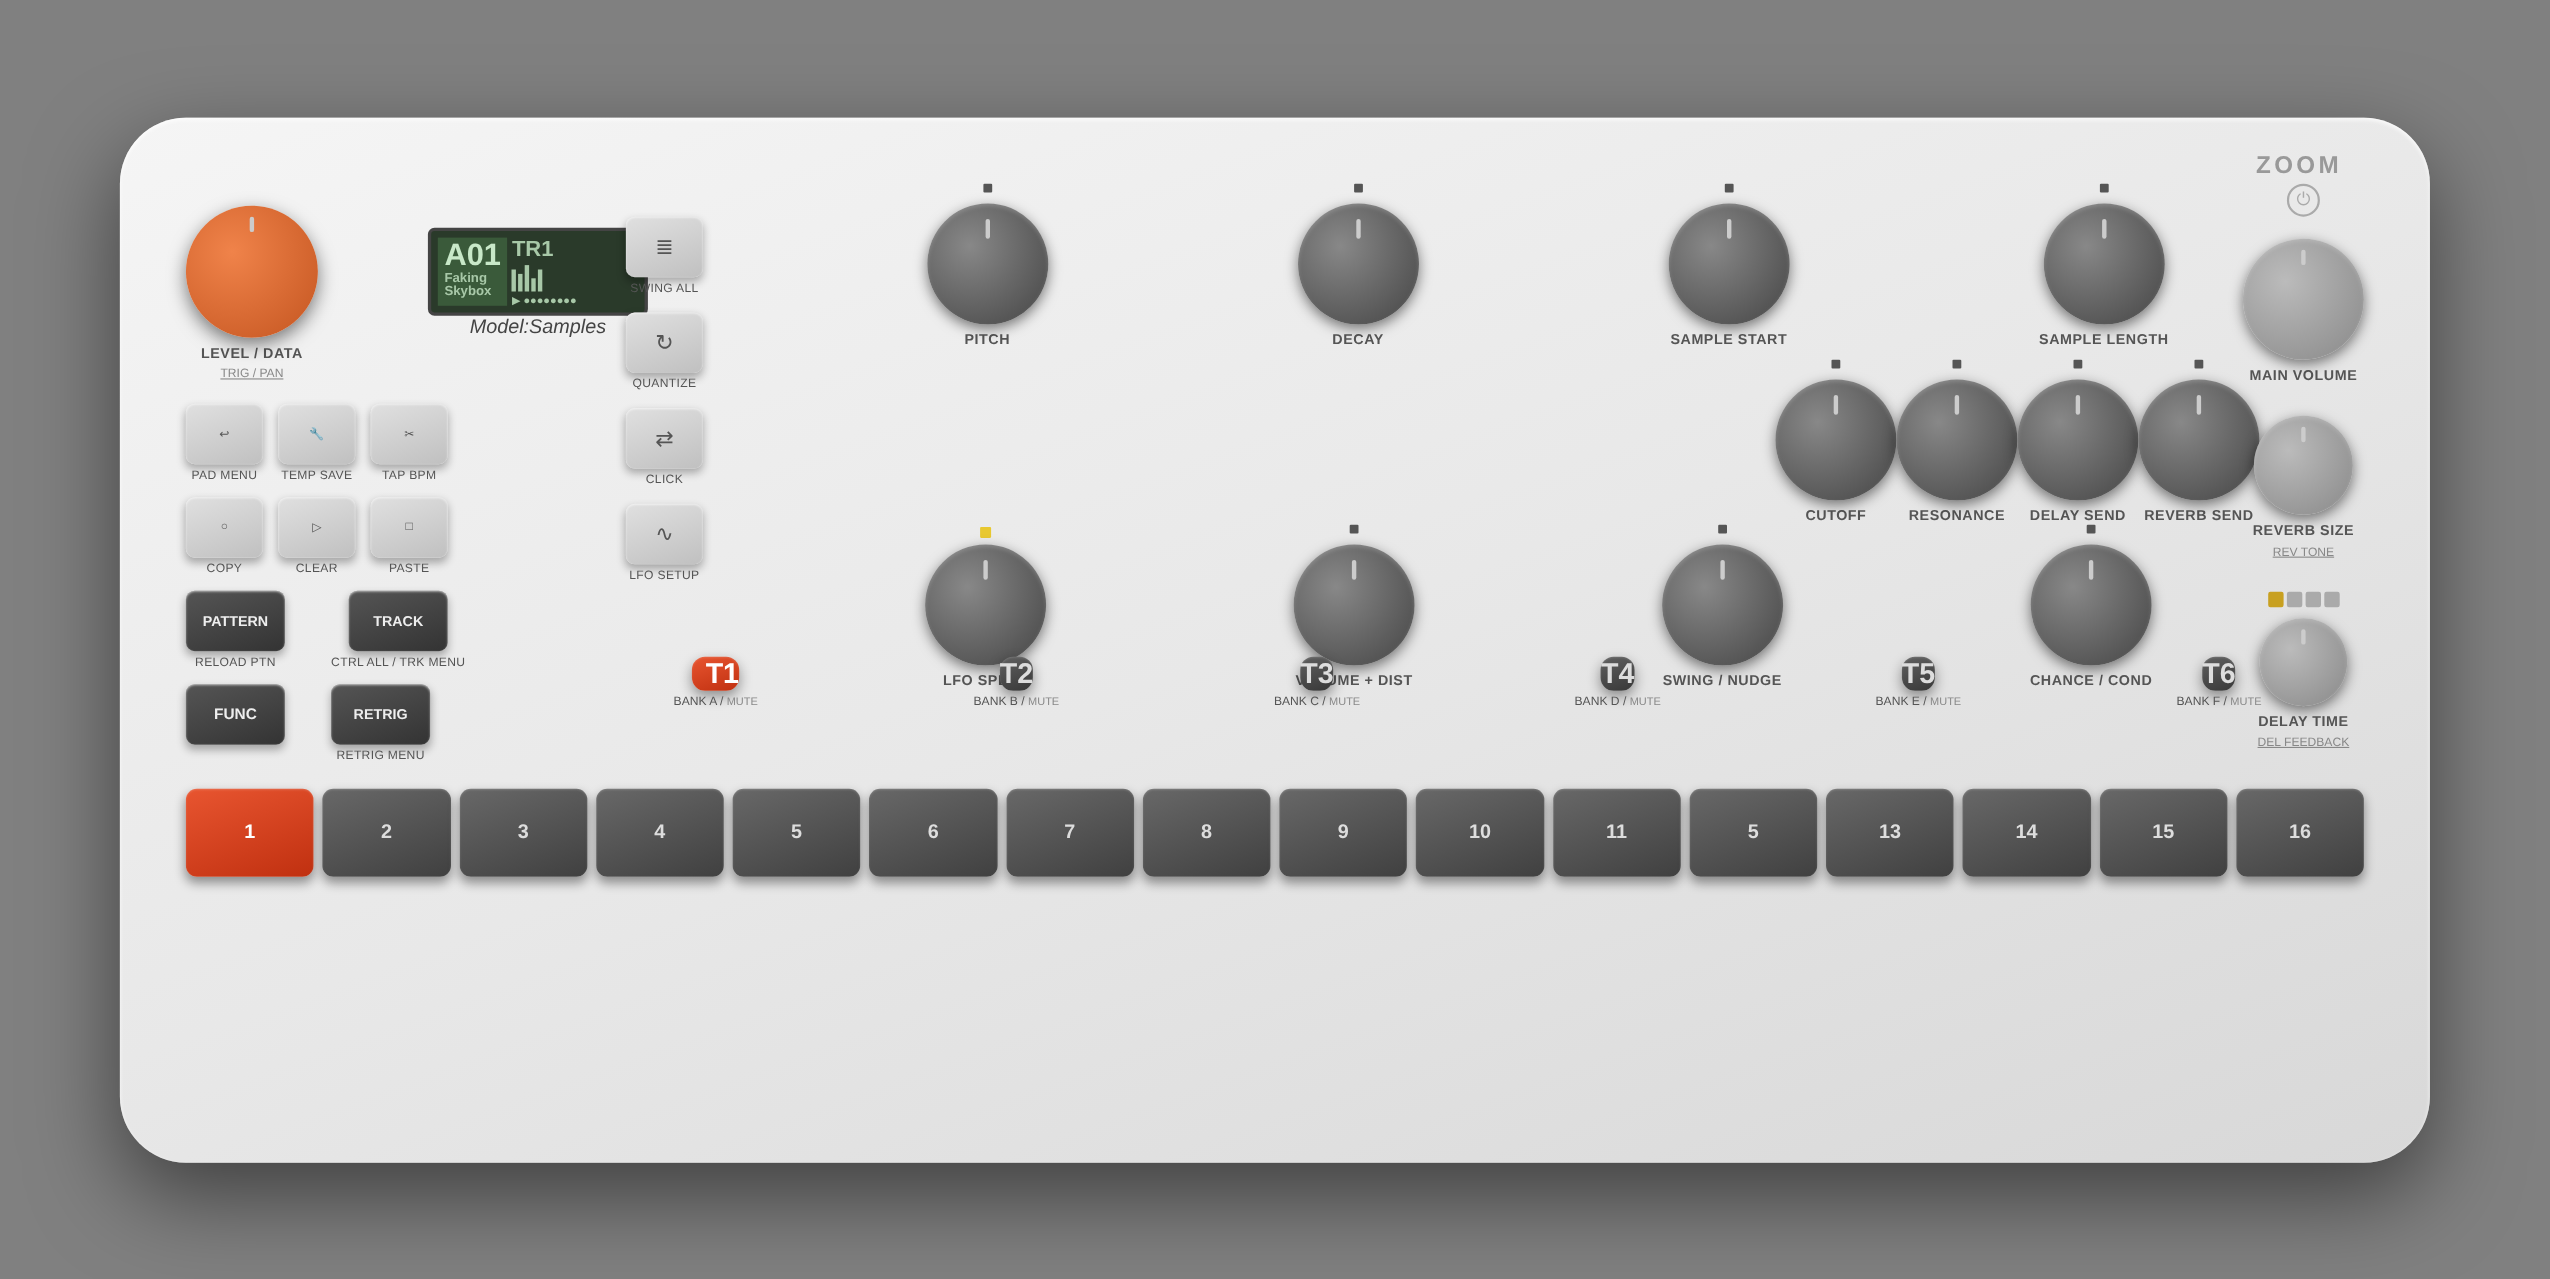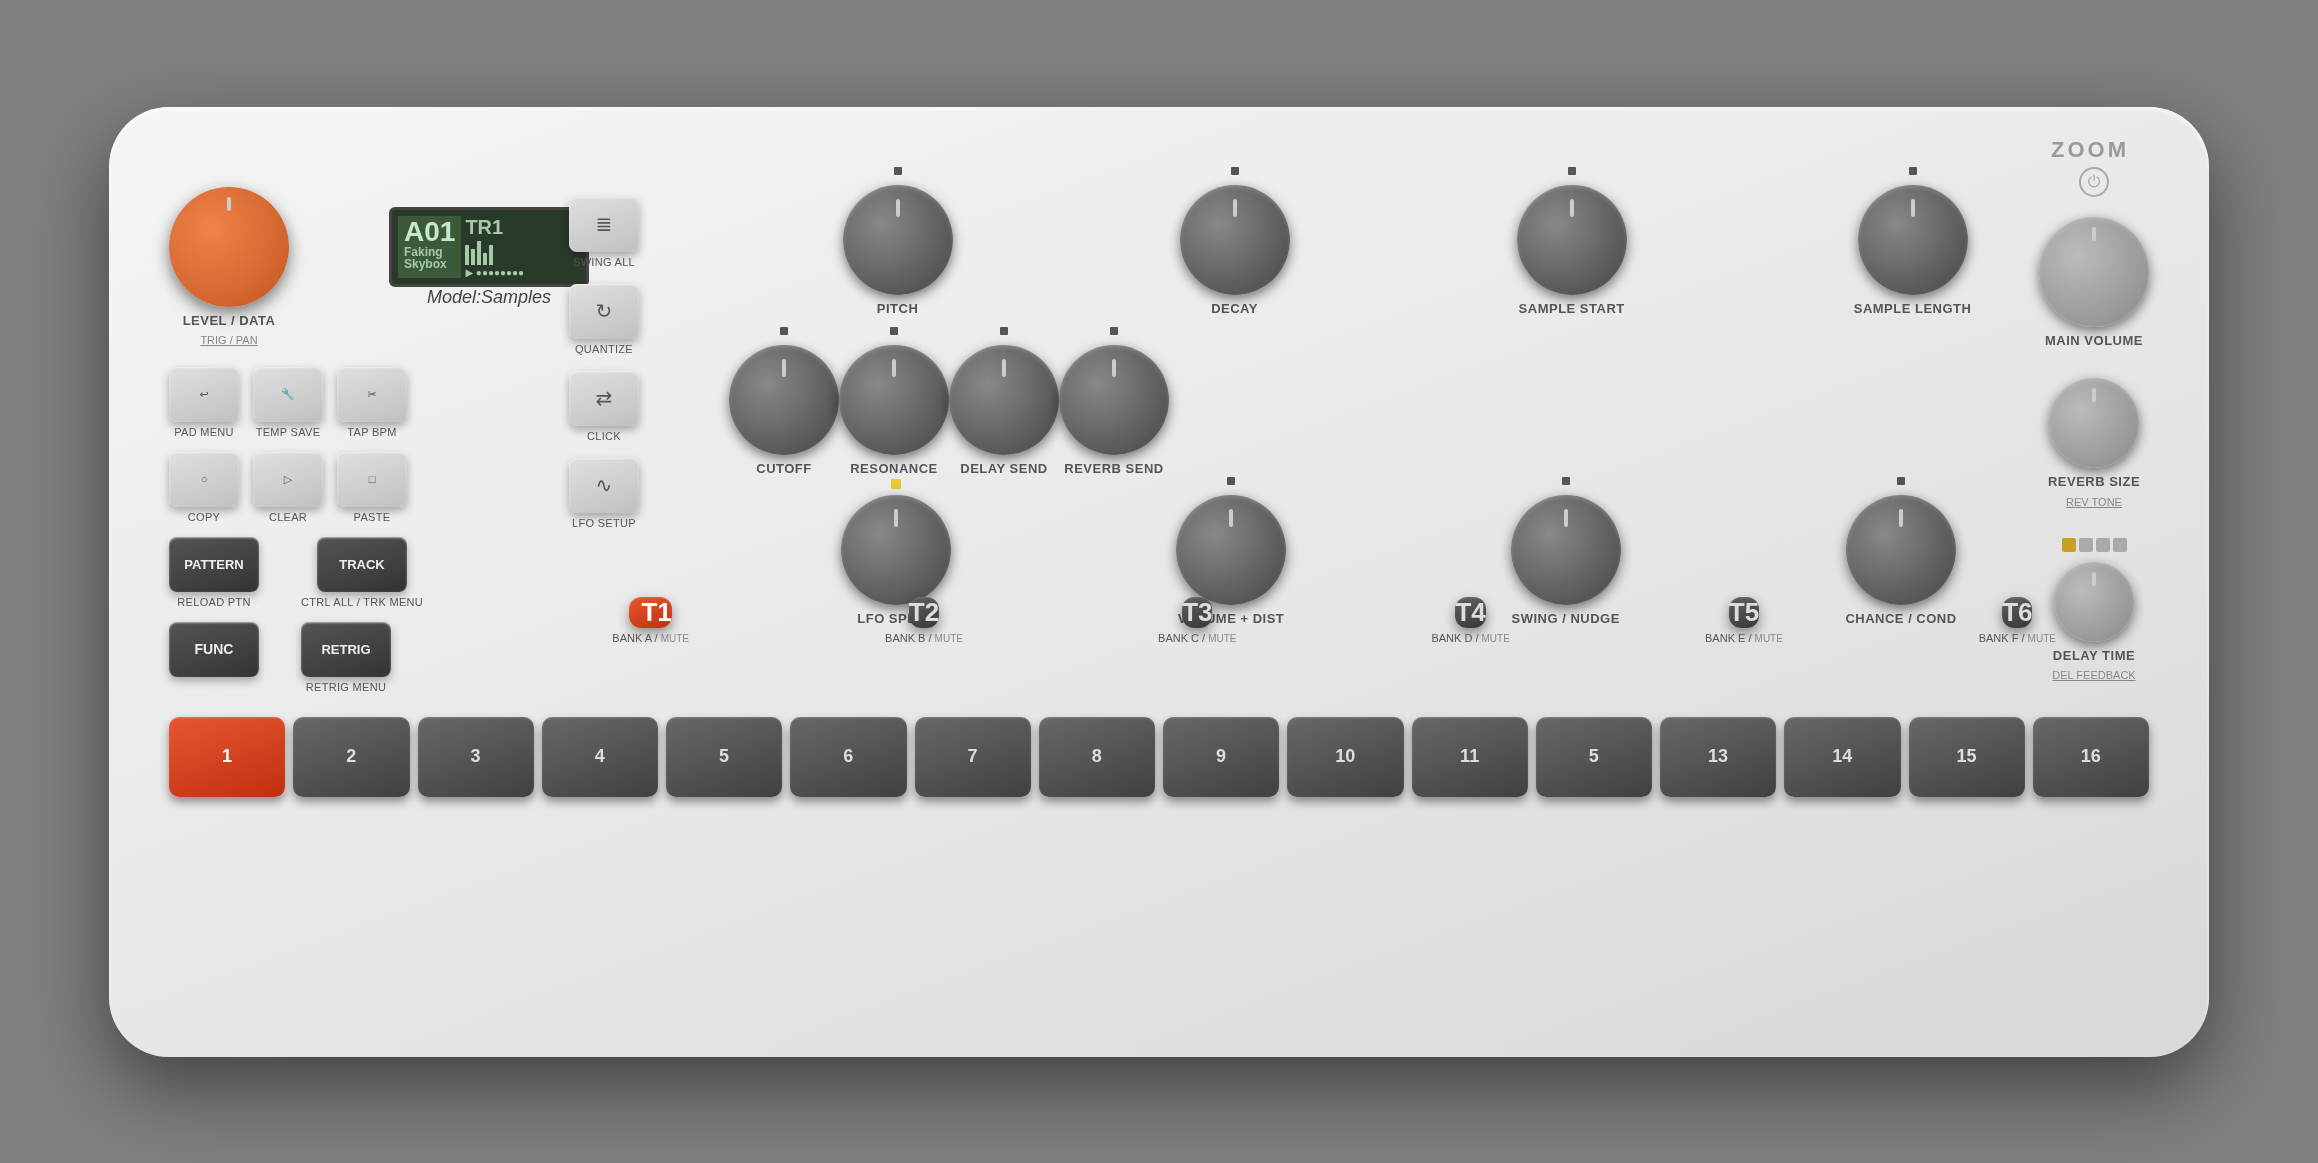--- a/index.html
+++ b/index.html
@@ -253,21 +253,21 @@
       align-items: flex-end;
     }
 
     
     .mid-knobs {
       position: absolute;
       top: 220px;
       left: 620px;
       right: 155px;
       display: flex;
-      justify-content: flex-start;
+      justify-content: flex-end;
       align-items: flex-end;
     }
 
     
     .bot-knobs {
       position: absolute;
       top: 370px;
       left: 620px;
       right: 140px;
       display: flex;

